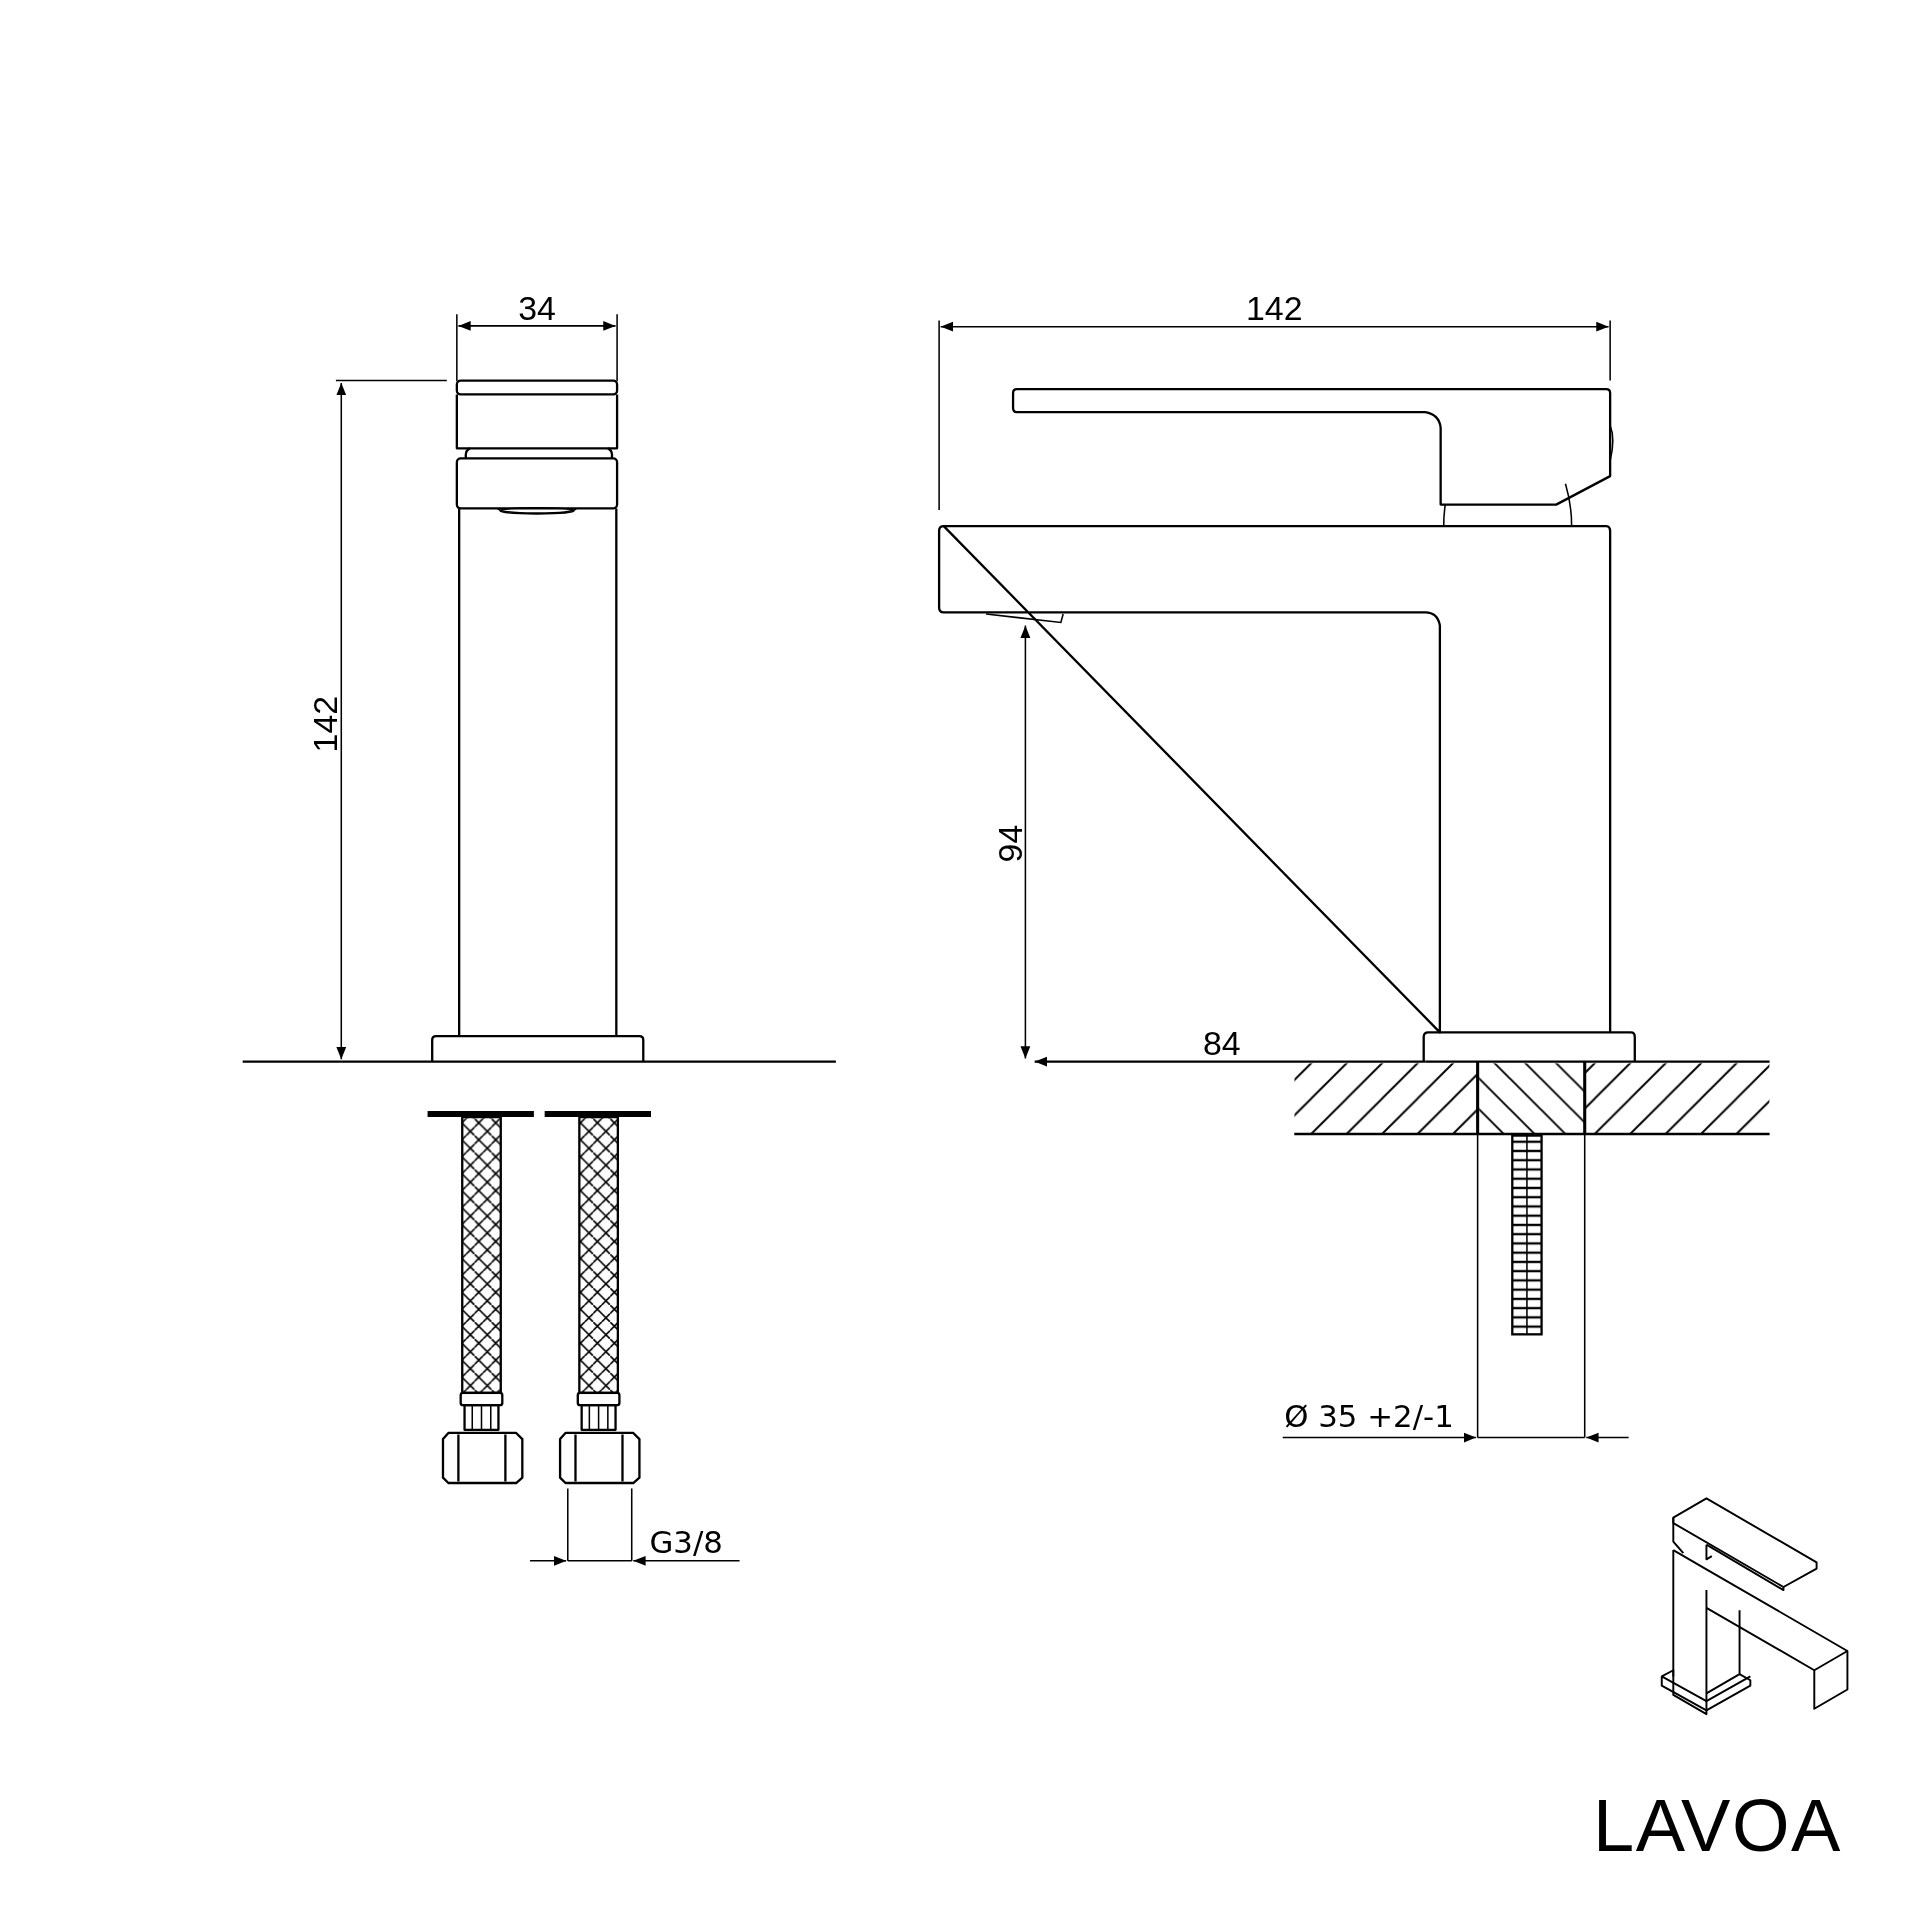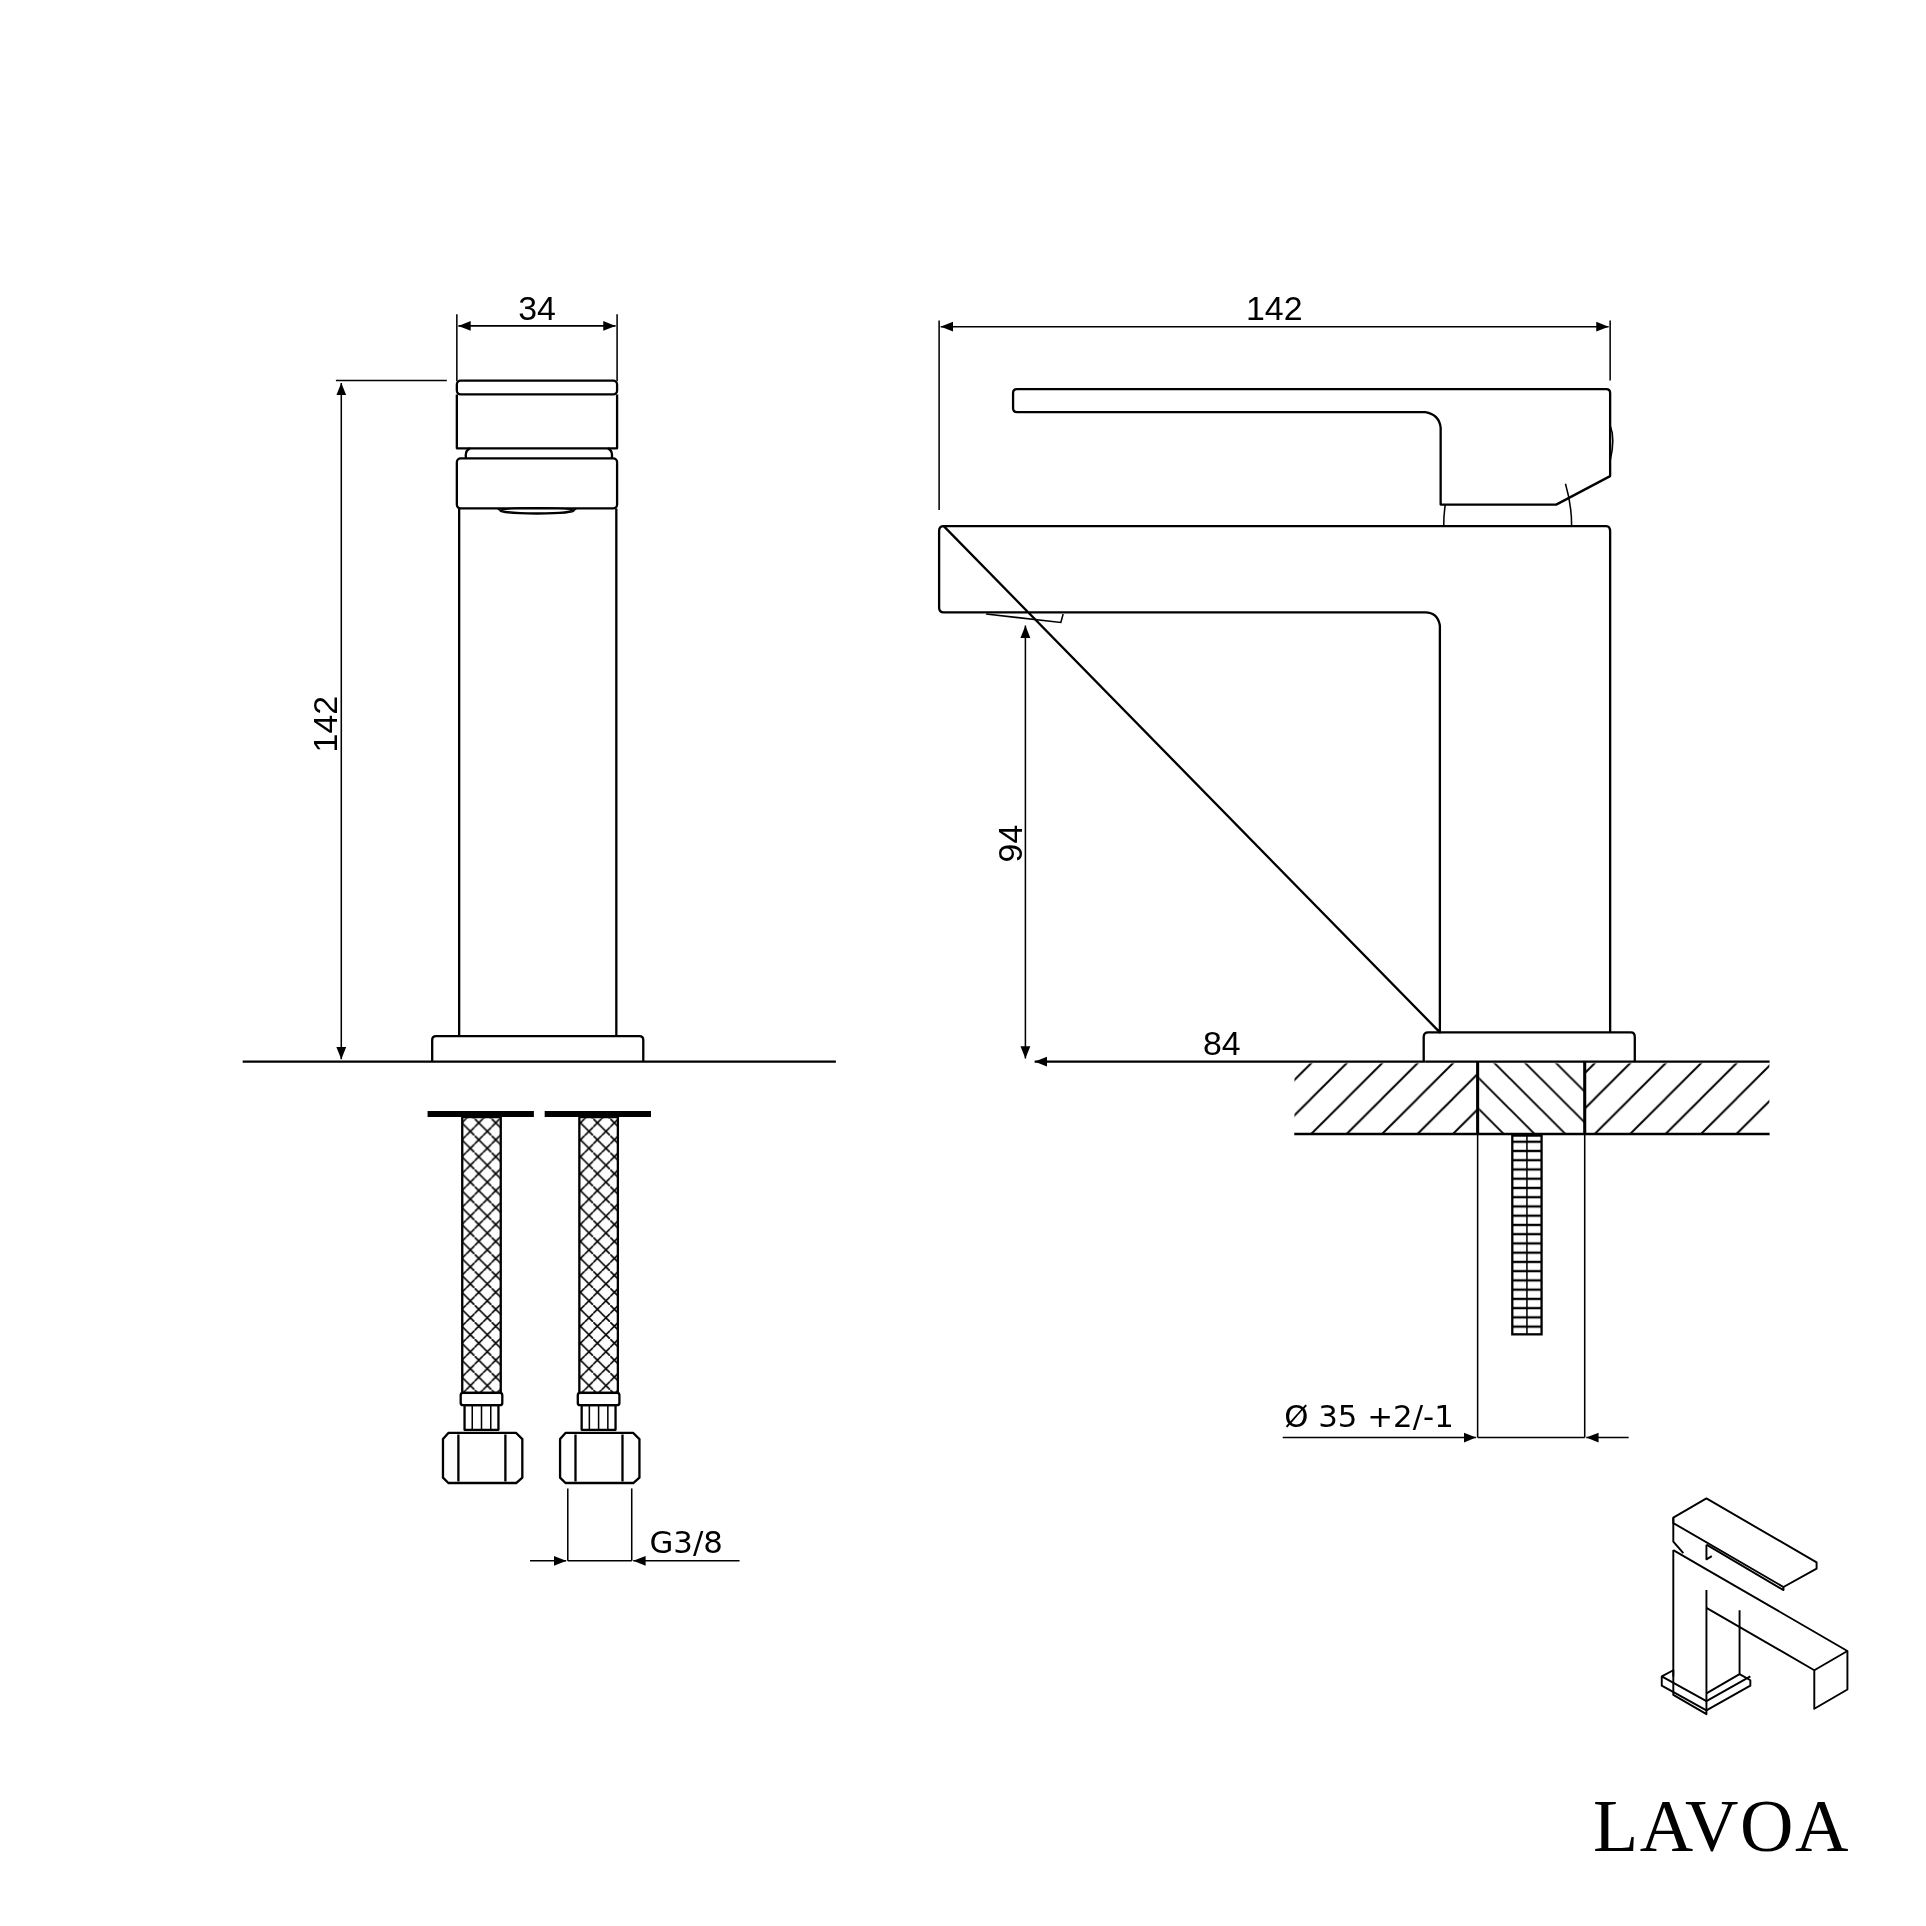--- a/index.html
+++ b/index.html
@@ -4,21 +4,21 @@
 <style>
   html, body { margin: 0; padding: 0; background: #ffffff; }
   body { width: 1926px; height: 1926px; position: relative; overflow: hidden; font-family: "Liberation Sans", "DejaVu Sans", sans-serif; }
   svg.drawing { position: absolute; left: 0; top: 0; width: 1926px; height: 1926px; }
   .ln { stroke: #000; fill: none; stroke-width: 3; stroke-linejoin: round; stroke-linecap: butt; }
   .thin { stroke: #000; fill: none; stroke-width: 2; }
   .thick { stroke: #000; fill: none; stroke-width: 4; }
   .heavy { stroke: #000; fill: none; stroke-width: 8; }
   .dimtext { font-family: "Liberation Sans", "DejaVu Sans", sans-serif; font-size: 44px; fill: #000; }
   .dimtext-wide { font-family: "DejaVu Sans", "Liberation Sans", sans-serif; font-size: 40px; fill: #000; }
-  .brand { position: absolute; left: 1593px; top: 1789px; font-family: Liberation Serif, serif; font-size: 74px; font-weight: 500; letter-spacing: 1.5px; color: #000; line-height: 1; }
+  .brand { position: absolute; left: 1593px; top: 1789px; font-family: Liberation Sans, sans-serif; font-size: 74px; font-weight: 500; letter-spacing: 1.5px; color: #000; line-height: 1; }
 </style>
 </head>
 <body>
 
 <svg class="drawing" viewBox="0 0 2500 2500" xmlns="http://www.w3.org/2000/svg">
   <defs>
     <marker id="arr" viewBox="0 0 10 10" refX="10" refY="5" markerWidth="16" markerHeight="16" markerUnits="userSpaceOnUse" orient="auto-start-reverse">
       <path d="M0,1 L10,5 L0,9 z" fill="#000"></path>
     </marker>
     <pattern id="braid" width="22" height="22" patternUnits="userSpaceOnUse">

